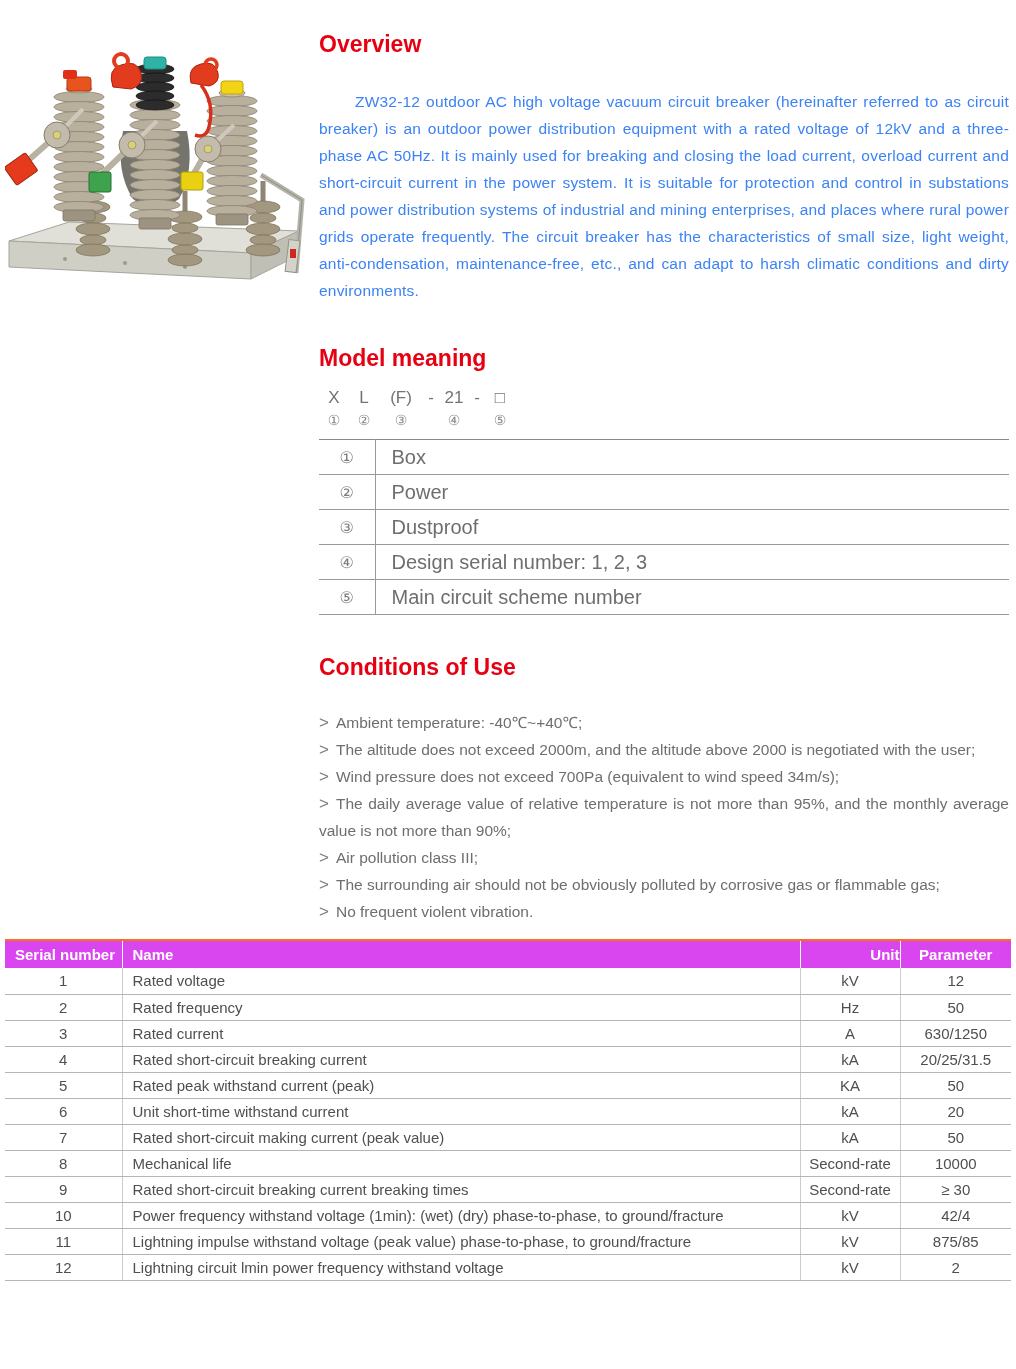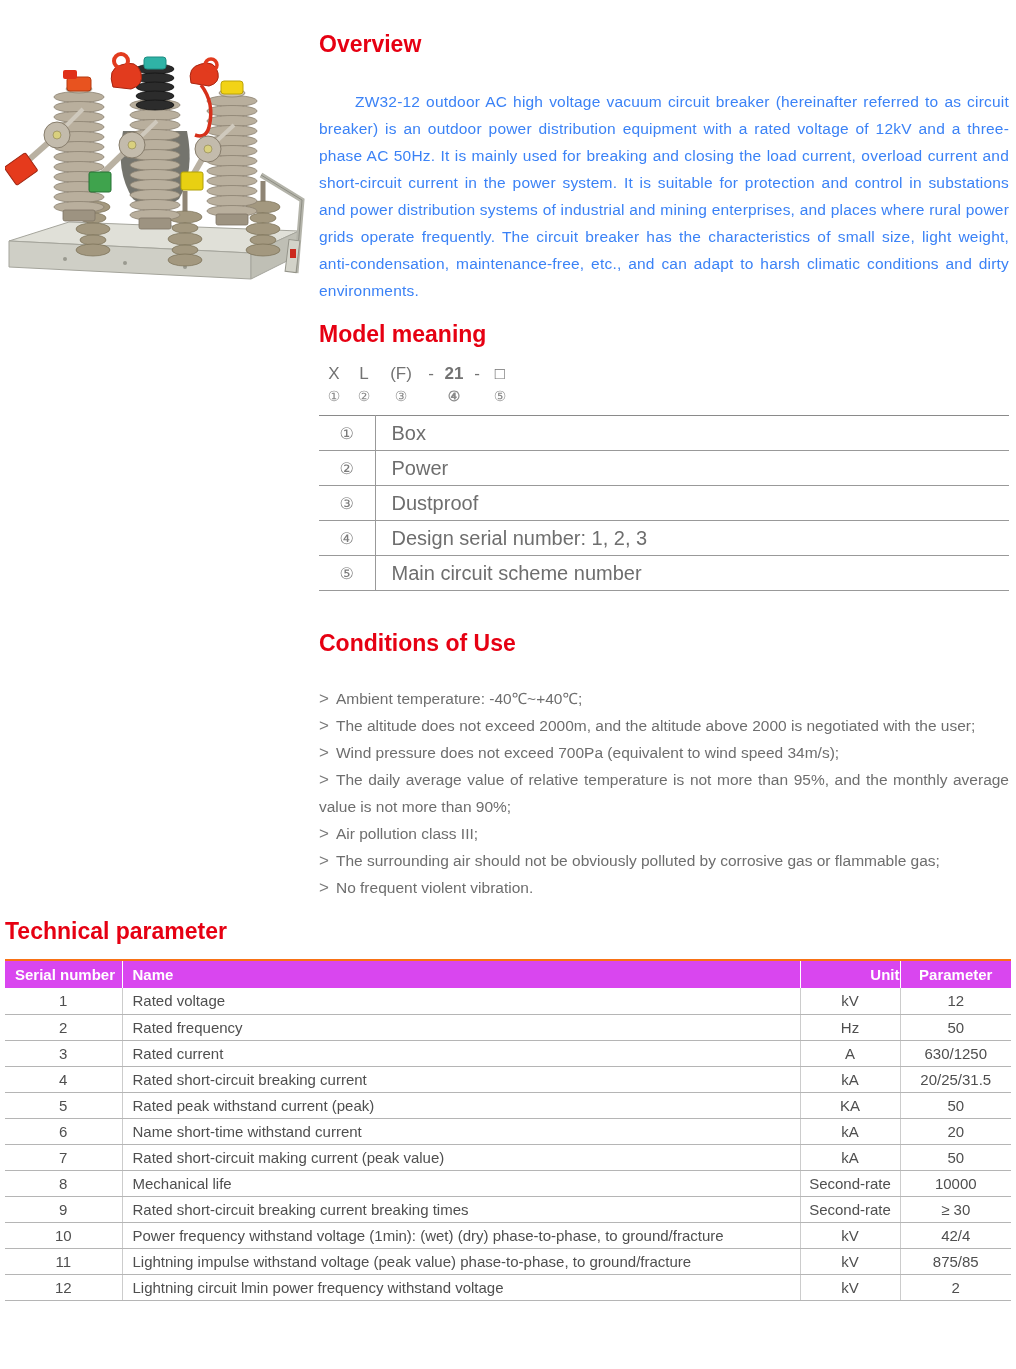--- a/index.html
+++ b/index.html
@@ -11,31 +11,31 @@
   .left-col { flex: 0 0 319px; width: 319px; padding: 35px 0 0 5px; }
   .right-col { flex: 1; padding: 30px 7px 0 0; }
 
   .sec-title { color: #e60012; font-size: 23px; font-weight: 700; line-height: 28px; }
 
   .overview-text {
     margin-top: 30px; font-size: 15.5px; line-height: 27px; color: #3b82f6;
     text-align: justify; text-indent: 36px; letter-spacing: 0.2px;
   }
 
-  .mm-title { margin-top: 16px; }
+  .mm-title { margin-top: 40px; }
   .notation { margin-top: 16px; color: #737373; }
   .not-row { display: flex; }
   .not-row span { display: inline-block; text-align: center; }
   .parts { font-size: 17px; line-height: 20px; }
   .marks { font-size: 14px; line-height: 18px; margin-top: 3px; color: #8a8a8a; }
   .not-row span:nth-child(1) { width: 30px; }
   .not-row span:nth-child(2) { width: 30px; }
   .not-row span:nth-child(3) { width: 44px; }
   .not-row span:nth-child(4) { width: 16px; }
-  .not-row span:nth-child(5) { width: 30px; font-weight: bold; }
+  .not-row span:nth-child(5) { width: 30px; }
   .not-row span:nth-child(6) { width: 16px; }
   .not-row span:nth-child(7) { width: 30px; }
 
   .mm-table { width: 100%; border-collapse: collapse; margin-top: 10px; }
   .mm-table td { border-bottom: 1px solid #999; height: 35px; font-size: 20px; color: #6e6e6e; }
   .mm-table tr:first-child td { border-top: 1px solid #8a8a8a; }
   .mm-table .num { width: 56px; text-align: center; border-right: 1px solid #999; font-size: 16px; color: #7c7c7c; }
   .mm-table .desc { padding-left: 16px; }
 
   .cond-title { margin-top: 38px; }
@@ -232,21 +232,20 @@
           <p class="cond-item"><span class="chev">&gt;</span>Wind pressure does not exceed 700Pa (equivalent to wind speed 34m/s);</p>
           <p class="cond-item"><span class="chev">&gt;</span>The daily average value of relative temperature is not more than 95%, and the monthly average value is not more than 90%;</p>
           <p class="cond-item"><span class="chev">&gt;</span>Air pollution class III;</p>
           <p class="cond-item"><span class="chev">&gt;</span>The surrounding air should not be obviously polluted by corrosive gas or flammable gas;</p>
           <p class="cond-item"><span class="chev">&gt;</span>No frequent violent vibration.</p>
         </div>
 
     </div>
   </div>
 
-  <h2 class="sec-title tech-title">Technical parameter</h2>
 
   <table class="tech-table">
     <thead>
       <tr>
           <th class="h-sn">Serial number</th>
           <th class="h-name">Name</th>
           <th class="h-unit">Unit</th>
           <th class="h-param">Parameter</th>
         </tr>
     </thead>
@@ -276,21 +275,21 @@
           <td class="c-param">20/25/31.5</td>
         </tr>
         <tr>
           <td class="c-sn">5</td>
           <td class="c-name">Rated peak withstand current (peak)</td>
           <td class="c-unit">KA</td>
           <td class="c-param">50</td>
         </tr>
         <tr>
           <td class="c-sn">6</td>
-          <td class="c-name">Name short-time withstand current</td>
+          <td class="c-name">Unit short-time withstand current</td>
           <td class="c-unit">kA</td>
           <td class="c-param">20</td>
         </tr>
         <tr>
           <td class="c-sn">7</td>
           <td class="c-name">Rated short-circuit making current (peak value)</td>
           <td class="c-unit">kA</td>
           <td class="c-param">50</td>
         </tr>
         <tr>

